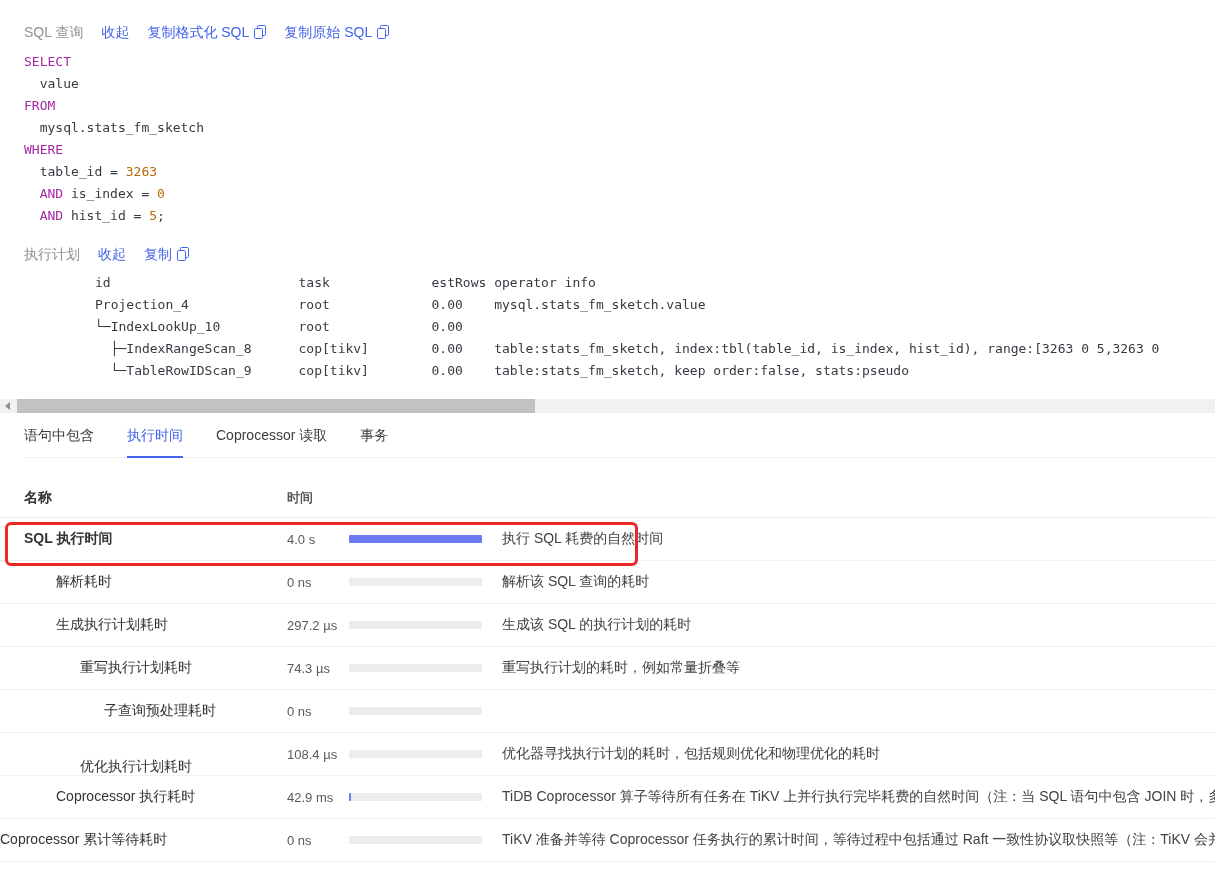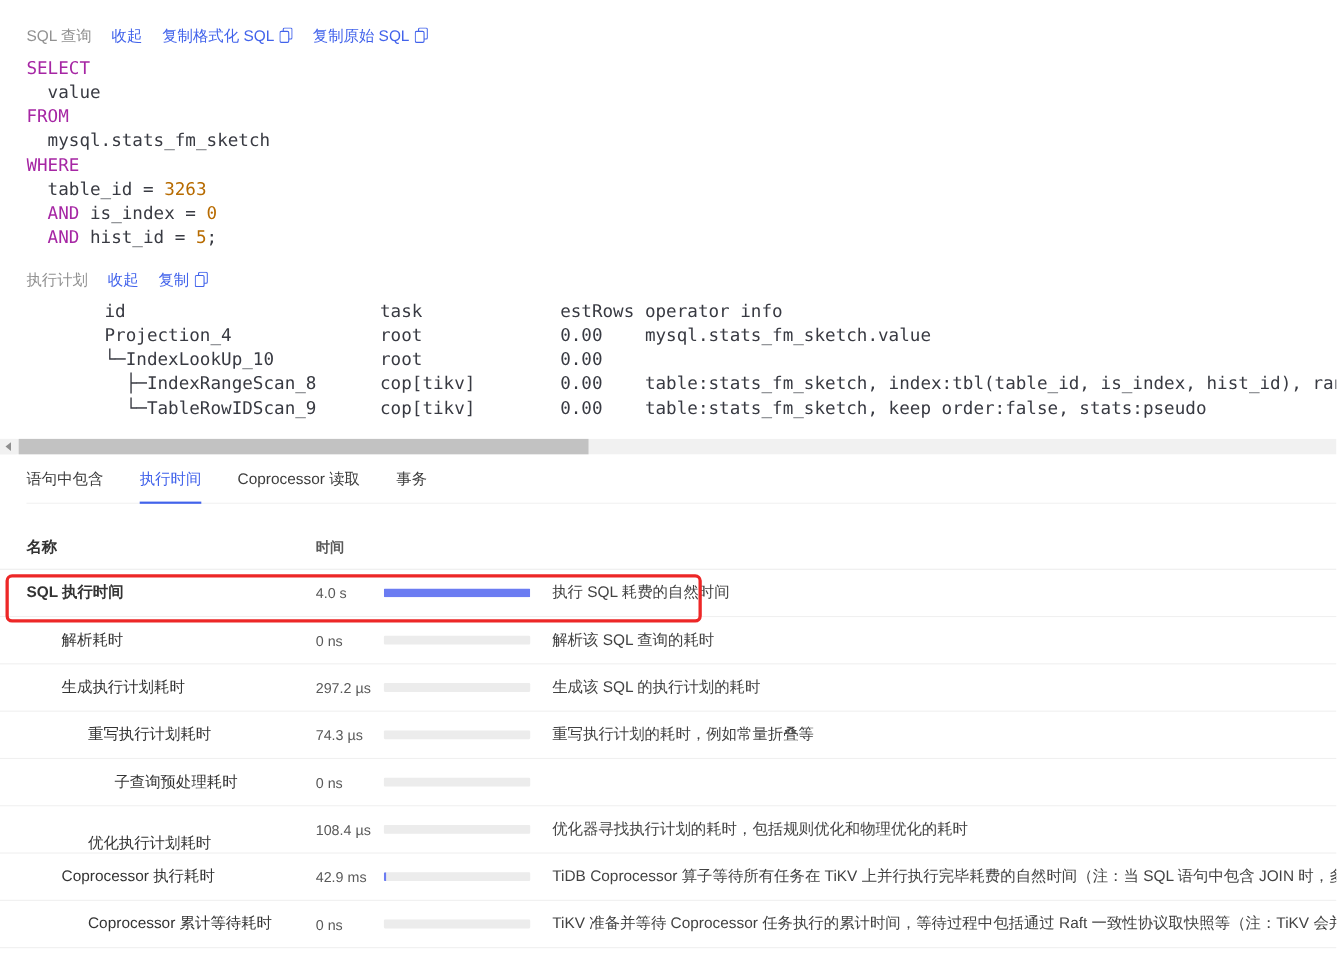--- a/index.html
+++ b/index.html
@@ -19,21 +19,21 @@
   }
   .page{padding-top:22px;}
 
   
   .sec-header{display:flex;align-items:center;gap:18px;margin-left:24px;height:20px;font-size:14px;line-height:20px;}
   .sec-title{color:#919191;}
   .link{color:var(--accent);text-decoration:none;cursor:pointer;display:inline-flex;align-items:center;gap:5px;}
   .copy-icon svg{display:block;}
 
   
-  pre.code{margin:0;font-family:"DejaVu Sans Mono",monospace;font-size:16px;line-height:22px;color:var(--code);white-space:pre;overflow:hidden;}
+  pre.code{margin:0;font-family:"DejaVu Sans Mono",monospace;font-size:13px;line-height:22px;color:var(--code);white-space:pre;overflow:hidden;}
   #sql-code{margin:9px 0 0 24px;}
   #sql-code .kw{color:var(--kw);}
   #sql-code .num{color:var(--num);}
   #plan-text{margin-top:8px;padding-left:95px;}
   .plan-wrap{margin-top:17px;}
 
   
   .hscrollbar{position:relative;margin-top:17px;height:14px;background:#f1f1f1;}
   .hs-btn{position:absolute;left:0;top:0;width:15px;height:14px;display:flex;align-items:center;justify-content:center;background:#f1f1f1;cursor:pointer;}
   .hs-arrow{width:0;height:0;border-top:4px solid transparent;border-bottom:4px solid transparent;border-right:5px solid #8f8f8f;}
@@ -202,21 +202,21 @@
           <div class="c-name" style="padding-left: 56px;">Coprocessor 执行耗时</div>
           <div class="c-time">42.9 ms</div>
           <div class="c-bar">
             <div class="bar-track">
               <div class="bar-fill" style="width: 1.5%;"></div>
             </div>
           </div>
           <div class="c-desc">TiDB Coprocessor 算子等待所有任务在 TiKV 上并行执行完毕耗费的自然时间（注：当 SQL 语句中包含 JOIN 时，多个 TiDB Coproce</div>
         </div>
         <div class="t-row">
-          <div class="c-name" style="padding-left: 80px;">Coprocessor 累计等待耗时</div>
+          <div class="c-name" style="">Coprocessor 累计等待耗时</div>
           <div class="c-time">0 ns</div>
           <div class="c-bar">
             <div class="bar-track">
               <div class="bar-fill" style="width: 0%;"></div>
             </div>
           </div>
           <div class="c-desc">TiKV 准备并等待 Coprocessor 任务执行的累计时间，等待过程中包括通过 Raft 一致性协议取快照等（注：TiKV 会并行等待任务，因</div>
         </div>
       </div>
     <div class="highlight-box"></div>

